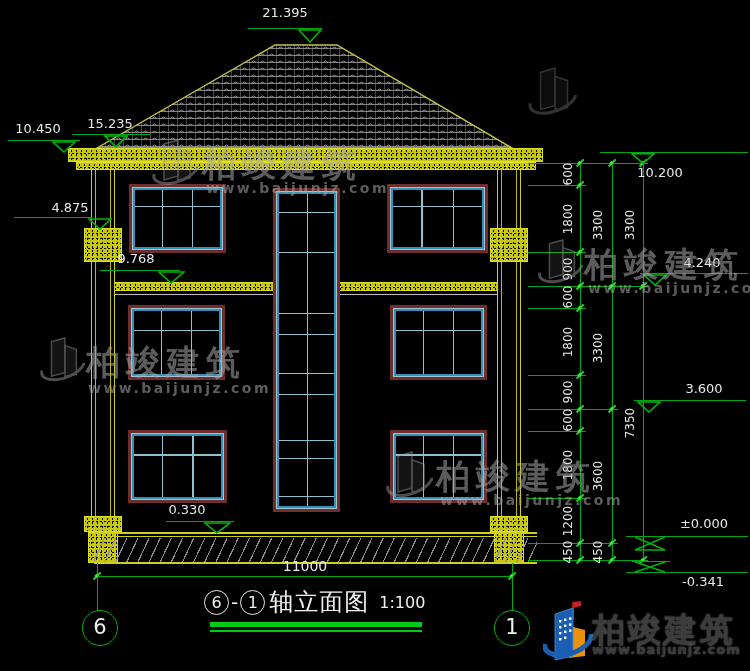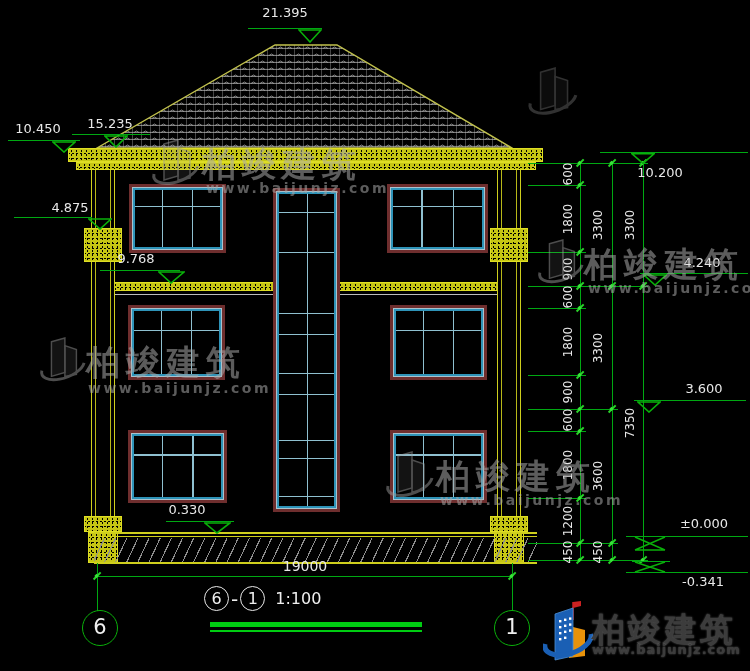--- a/index.html
+++ b/index.html
@@ -278,29 +278,30 @@
       <path d="M5 1 L35 11 M35 1 L5 11"></path>
     </svg>
   <div class="gl hl" style="left:626px;top:572px;width:122px;"></div>
   <div class="wtxt" style="left:662px;top:575px;width:82px;">-0.341</div>
 
   <div class="gl vl" style="left:97px;top:563px;height:48px;"></div>
   <div class="gl vl" style="left:512px;top:563px;height:48px;"></div>
   <div class="gl hl" style="left:97px;top:576px;width:416px;"></div>
   <div class="tick" style="left:92px;top:575px;"></div>
   <div class="tick" style="left:507px;top:575px;"></div>
-  <div class="wtxt" style="left:255px;top:559px;width:100px;font-size:14px;">19000</div>
+  <div class="wtxt" style="left:255px;top:559px;width:100px;font-size:14px;">11000</div>
 
   <div class="bubble" style="left:82px;top:610px;">6</div>
   <div class="bubble" style="left:494px;top:610px;">1</div>
 
   <div id="titleRow">
     <span class="circ">6</span>
     <span style="font-size:20px;margin:0 2px;">-</span>
     <span class="circ">1</span>
+    <span class="tname">轴立面图</span>
     <span class="tscale">1:100</span>
   </div>
   <div class="abs" style="left:210px;top:622px;width:212px;height:4.5px;background:#00cc12;"></div>
   <div class="abs" style="left:210px;top:630px;width:212px;height:1.5px;background:#00cc12;"></div>
 
   <svg class="wm-logo" style="left:150px;top:136px;" width="50" height="56" viewBox="0 0 50 56">
     <g stroke="#9a9a9a" fill="rgba(154,154,154,0.25)" stroke-width="1.5">
       <path d="M14 8 L28 4 L28 40 L14 44 Z"></path>
         <path d="M28 12 L40 16 L40 42 L28 44 Z"></path>
       <path d="M4 38 a22 11 -20 1 0 44 -8" fill="none" stroke-width="3"></path>

